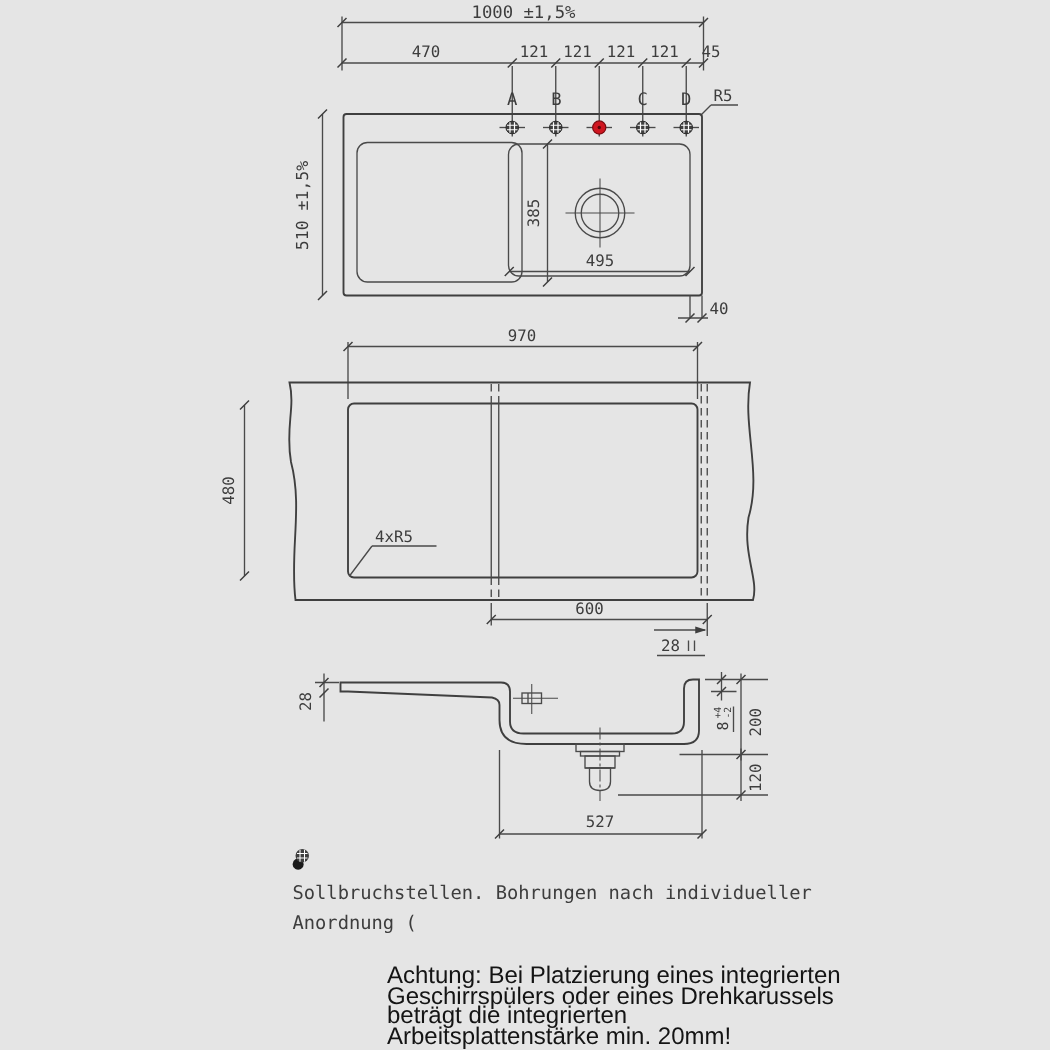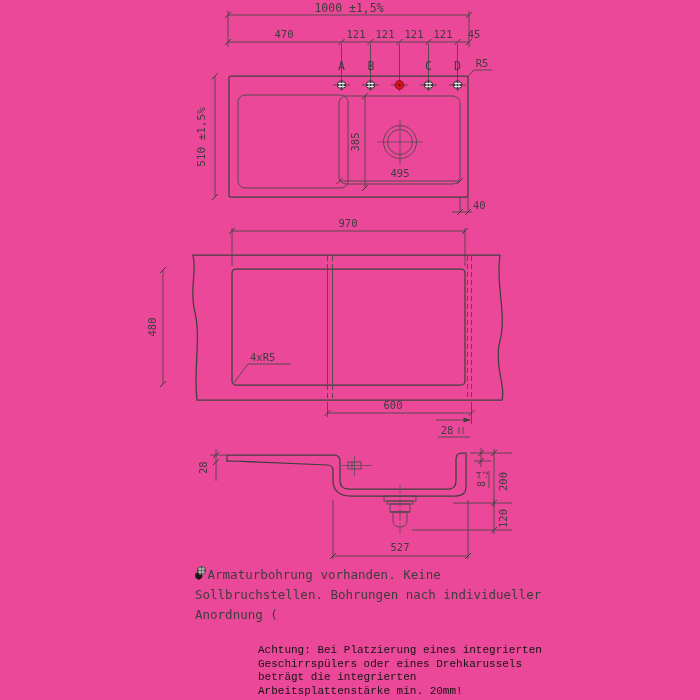--- a/index.html
+++ b/index.html
@@ -1,30 +1,30 @@
 <!DOCTYPE html>
 <html><head>
 <meta charset="utf-8">
 <style>
   html,body{margin:0;padding:0;background:#ffffff;}
-  #canvas{position:relative;width:700px;height:700px;background:#ec4899;overflow:hidden;
+  #canvas{position:relative;width:700px;height:700px;background:#e5e5e5;overflow:hidden;
           font-family:"DejaVu Sans Mono", monospace;}
   svg{position:absolute;left:0;top:0;}
   svg text{fill:#3d3d3d;font-family:"DejaVu Sans Mono", monospace;}
   .thin{stroke:#4a4a4a;stroke-width:0.9;fill:none;}
   .med{stroke:#3f3f3f;stroke-width:1.25;fill:none;}
   .tick{stroke:#3f3f3f;stroke-width:1;fill:none;}
   .whiteline{stroke:#ffffff;stroke-width:0.8;fill:none;}
   .note-block{position:absolute;left:195px;top:565px;width:365px;color:#3d3d3d;
               font-size:12.5px;line-height:20px;white-space:nowrap;}
   .note-line{display:flex;align-items:center;}
   .bullet{display:inline-block;margin-right:5px;color:#1a1a1a;}
   .hatch-dot{display:inline-block;margin:0 1px;}
   .warning-block{position:absolute;left:258px;top:644px;width:240px;color:#141414;
-                 font-family:Liberation Mono, monospace;font-size:11px;line-height:13.5px;
+                 font-family:Liberation Sans, sans-serif;font-size:16px;line-height:13.5px;
                  white-space:nowrap;}
 </style>
 </head>
 <body>
 
 <div id="canvas">
 <svg width="700" height="700" viewBox="0 0 700 700">
   <defs>
     <pattern id="hatch" width="7" height="7" patternUnits="userSpaceOnUse" patternTransform="rotate(45)">
       <rect width="7" height="7" fill="#ffffff"></rect>
@@ -192,21 +192,20 @@
 
     <path class="thin" d="M333,500 V559 M468,500 V559 M333,556 H468"></path>
     <path class="tick" d="M330,559 L336,553 M465,559 L471,553"></path>
     <text x="400" y="551" font-size="10.5" text-anchor="middle">527</text>
   </g>
 </svg>
 
 <div class="note-block">
   <div class="note-line">
     <span class="bullet">●</span>
-    <span>Armaturbohrung vorhanden. Keine</span>
   </div>
   <div class="note-line">
     <span>Sollbruchstellen. Bohrungen nach individueller</span>
   </div>
   <div class="note-line">
     <span>Anordnung (</span>
     <svg class="hatch-dot" width="11" height="11">
       <circle cx="5.5" cy="5.5" r="4.5" fill="#3f3f3f"></circle>
       <path d="M2,4 H9 M2,7 H9 M4,1.5 V9.5 M7,1.5 V9.5" stroke="#fff" stroke-width="0.7"></path>
     </svg>

